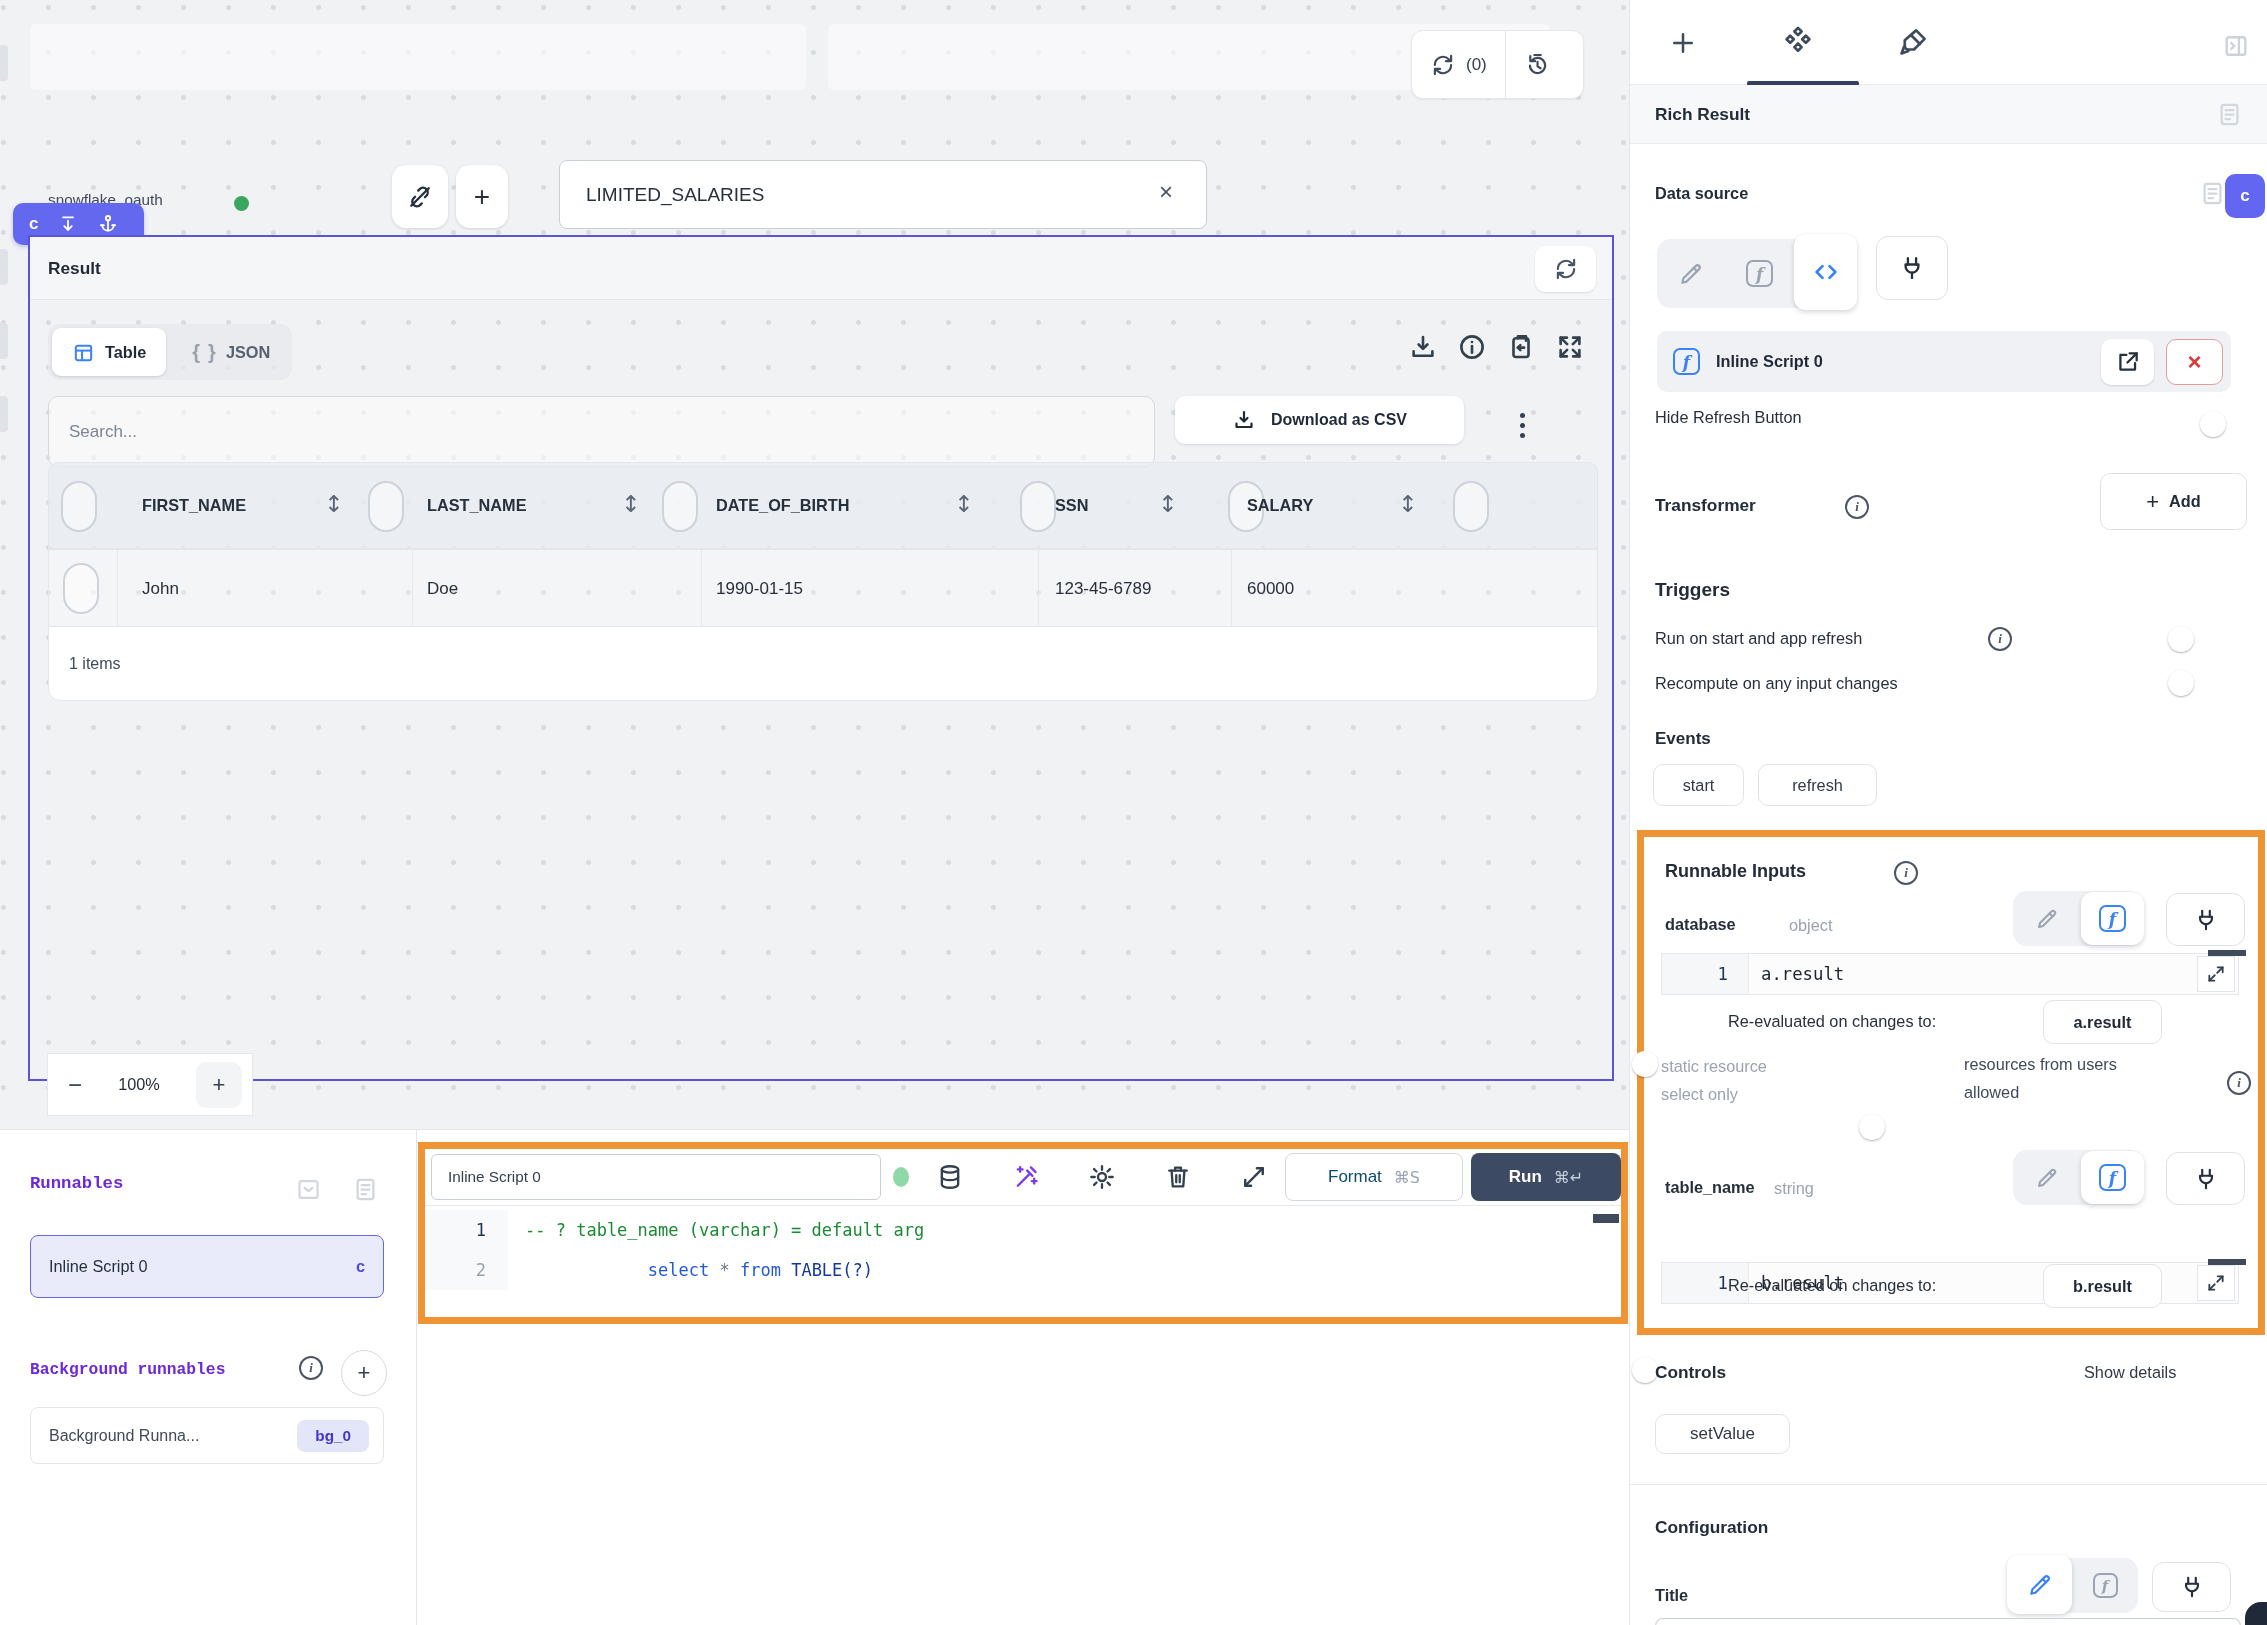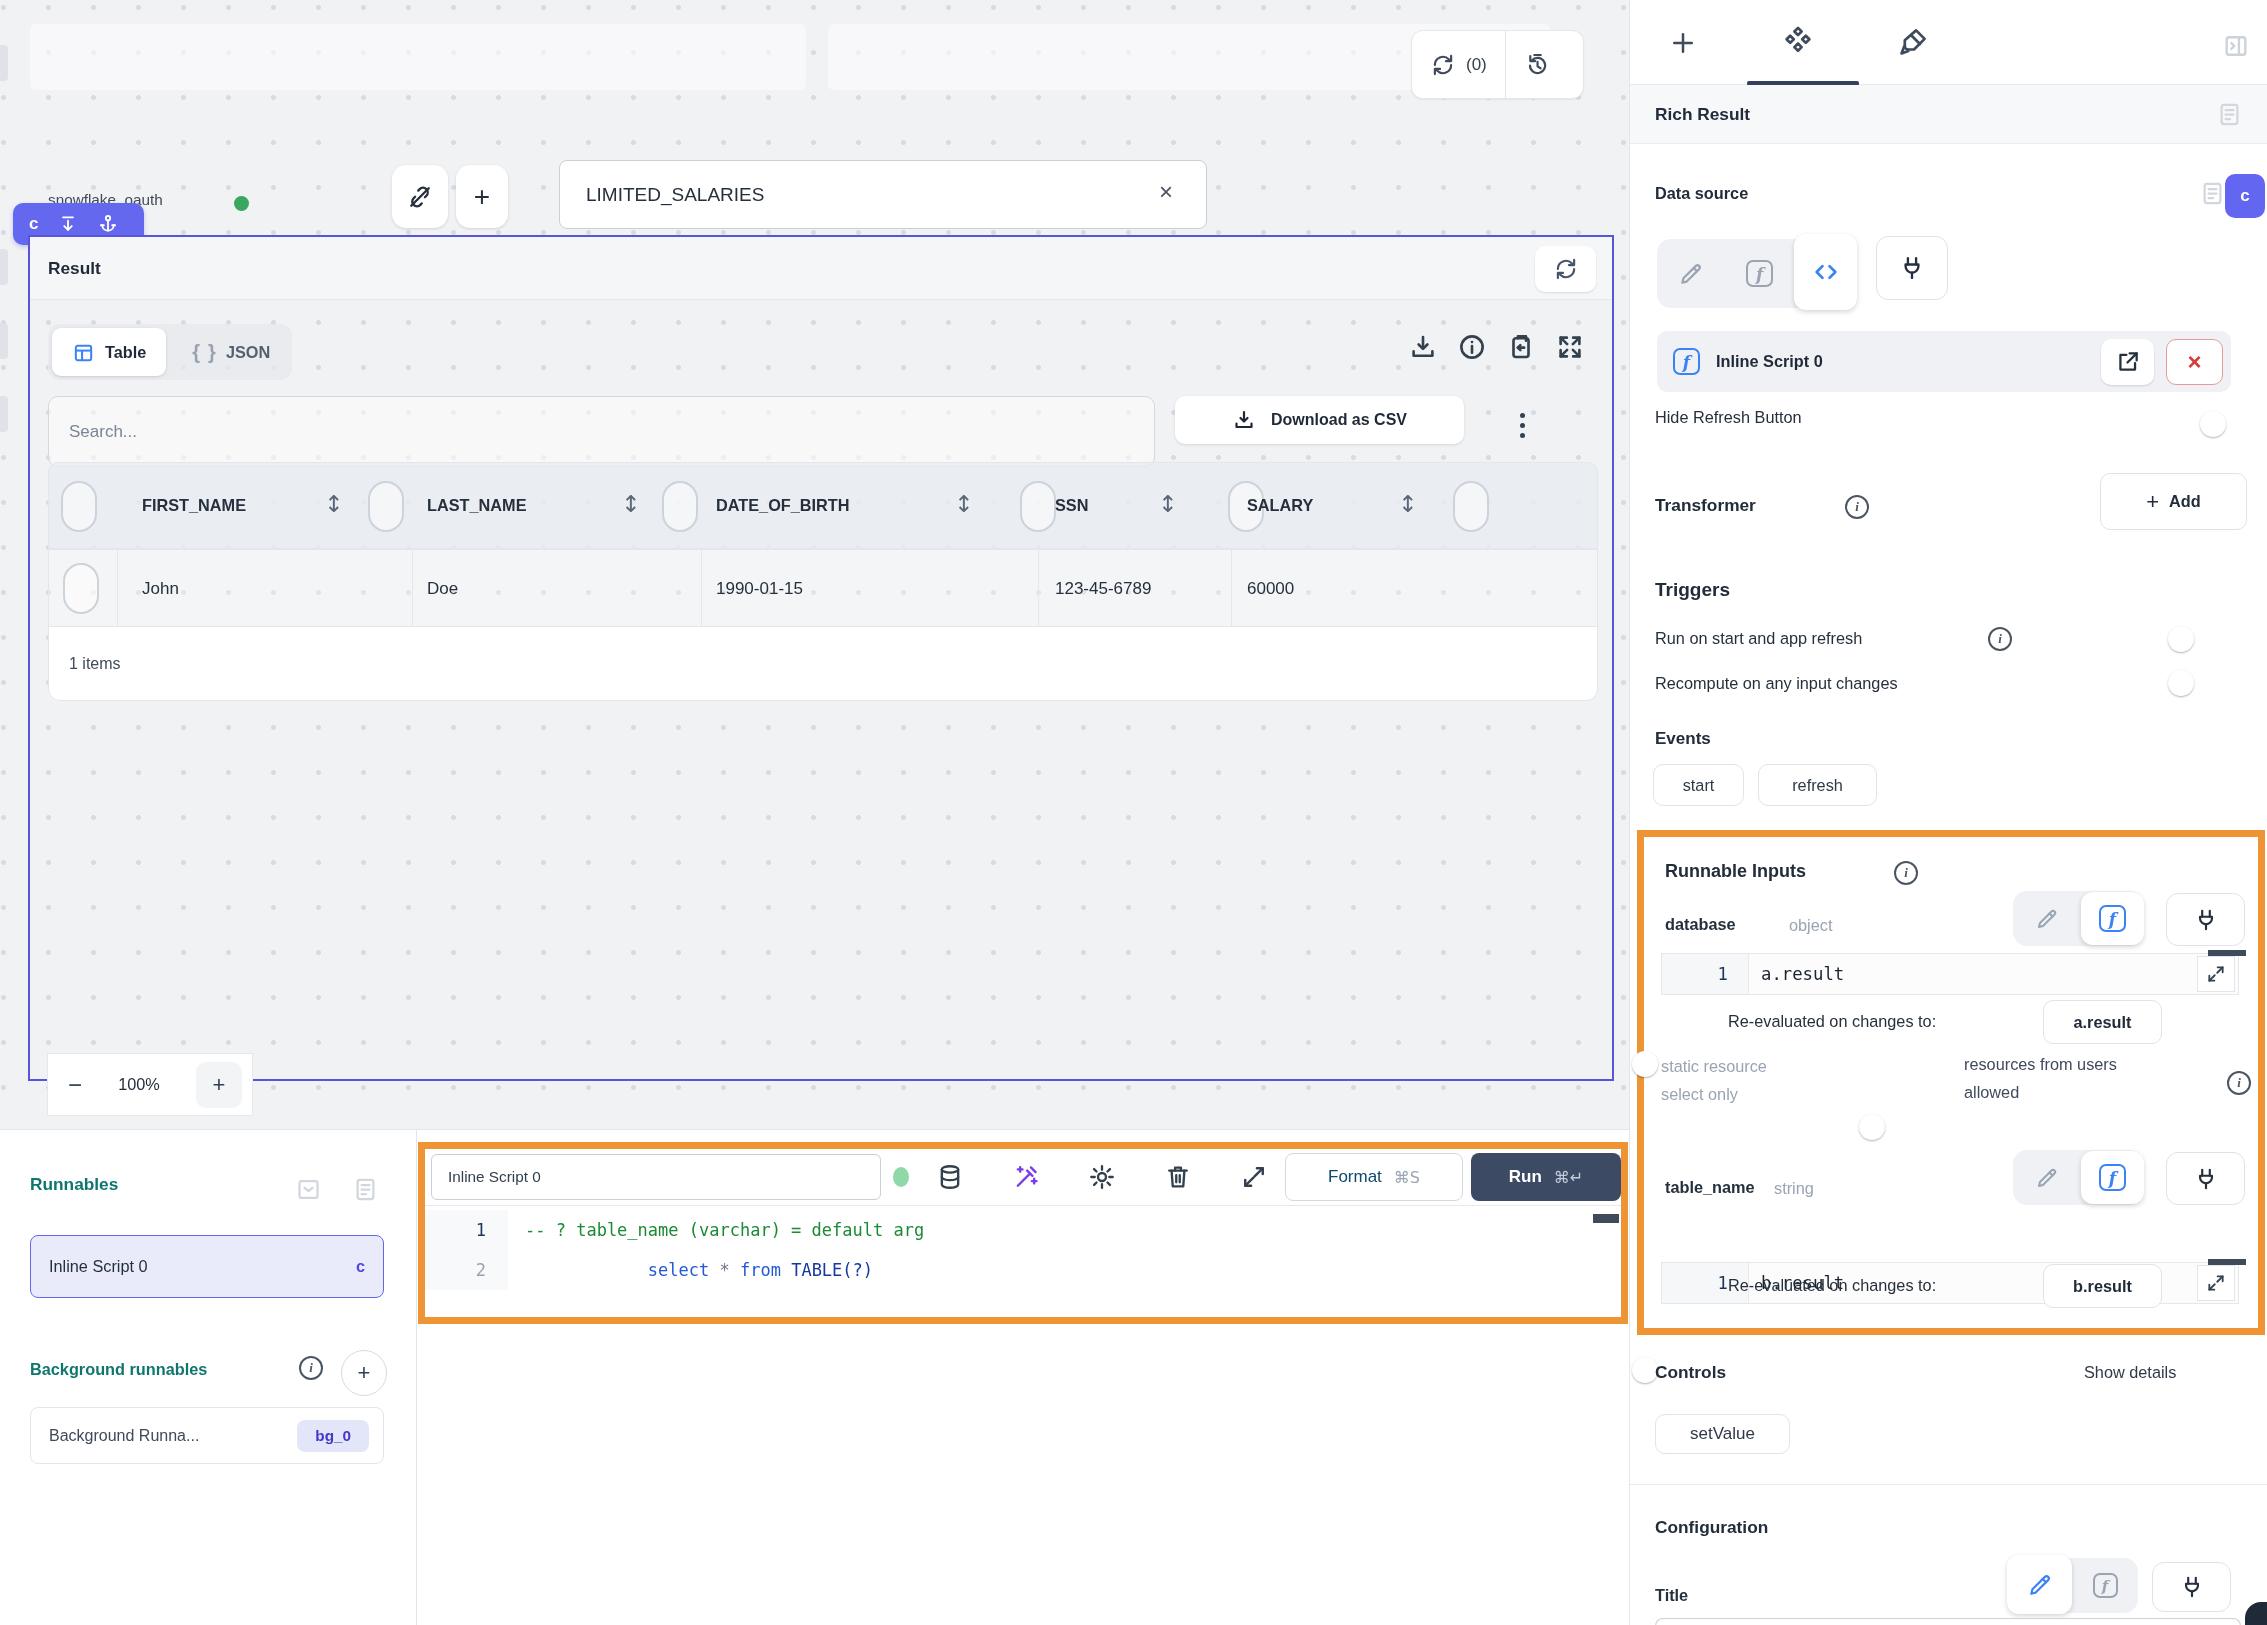--- a/index.html
+++ b/index.html
@@ -79,21 +79,21 @@
 
   .zoom-bar { background:#fff; border:1px solid #e4e7eb; display:flex; align-items:center;
     justify-content:space-between; padding:0 10px 0 20px; }
   .zoom-plus { background:#f2f4f6; border-radius:10px; width:46px; height:46px;
     display:flex; align-items:center; justify-content:center; font-size:22px; color:#334155; }
 
   
   #bottom { left:0; top:1129px; width:1629px; height:497px; background:#fff;
     border-top:1px solid #e2e5e9; }
   .vdiv { position:absolute; width:1px; background:#e2e5e9; }
-  .h-bold { font-weight:bold; color:#0f766e; }
+  .h-bold { font-weight:bold; color:#6d28d9;font-family:Liberation Mono, monospace; }
   .sel-card { background:#e9ebfa; border:1.5px solid #6366f1; border-radius:8px;
     display:flex; align-items:center; justify-content:space-between; padding:0 18px; }
   .plain-card { background:#fff; border:1px solid #e3e6ea; border-radius:8px;
     display:flex; align-items:center; justify-content:space-between; padding:0 14px 0 18px; }
   .bg0-pill { background:#e2e6f8; color:#4338ca; font-weight:bold; font-size:15.3px;
     border-radius:8px; padding:7px 18px; }
   .circle-btn { border:1.5px solid #d6dade; border-radius:50%; background:#fff;
     display:flex; align-items:center; justify-content:center; }
 
   

